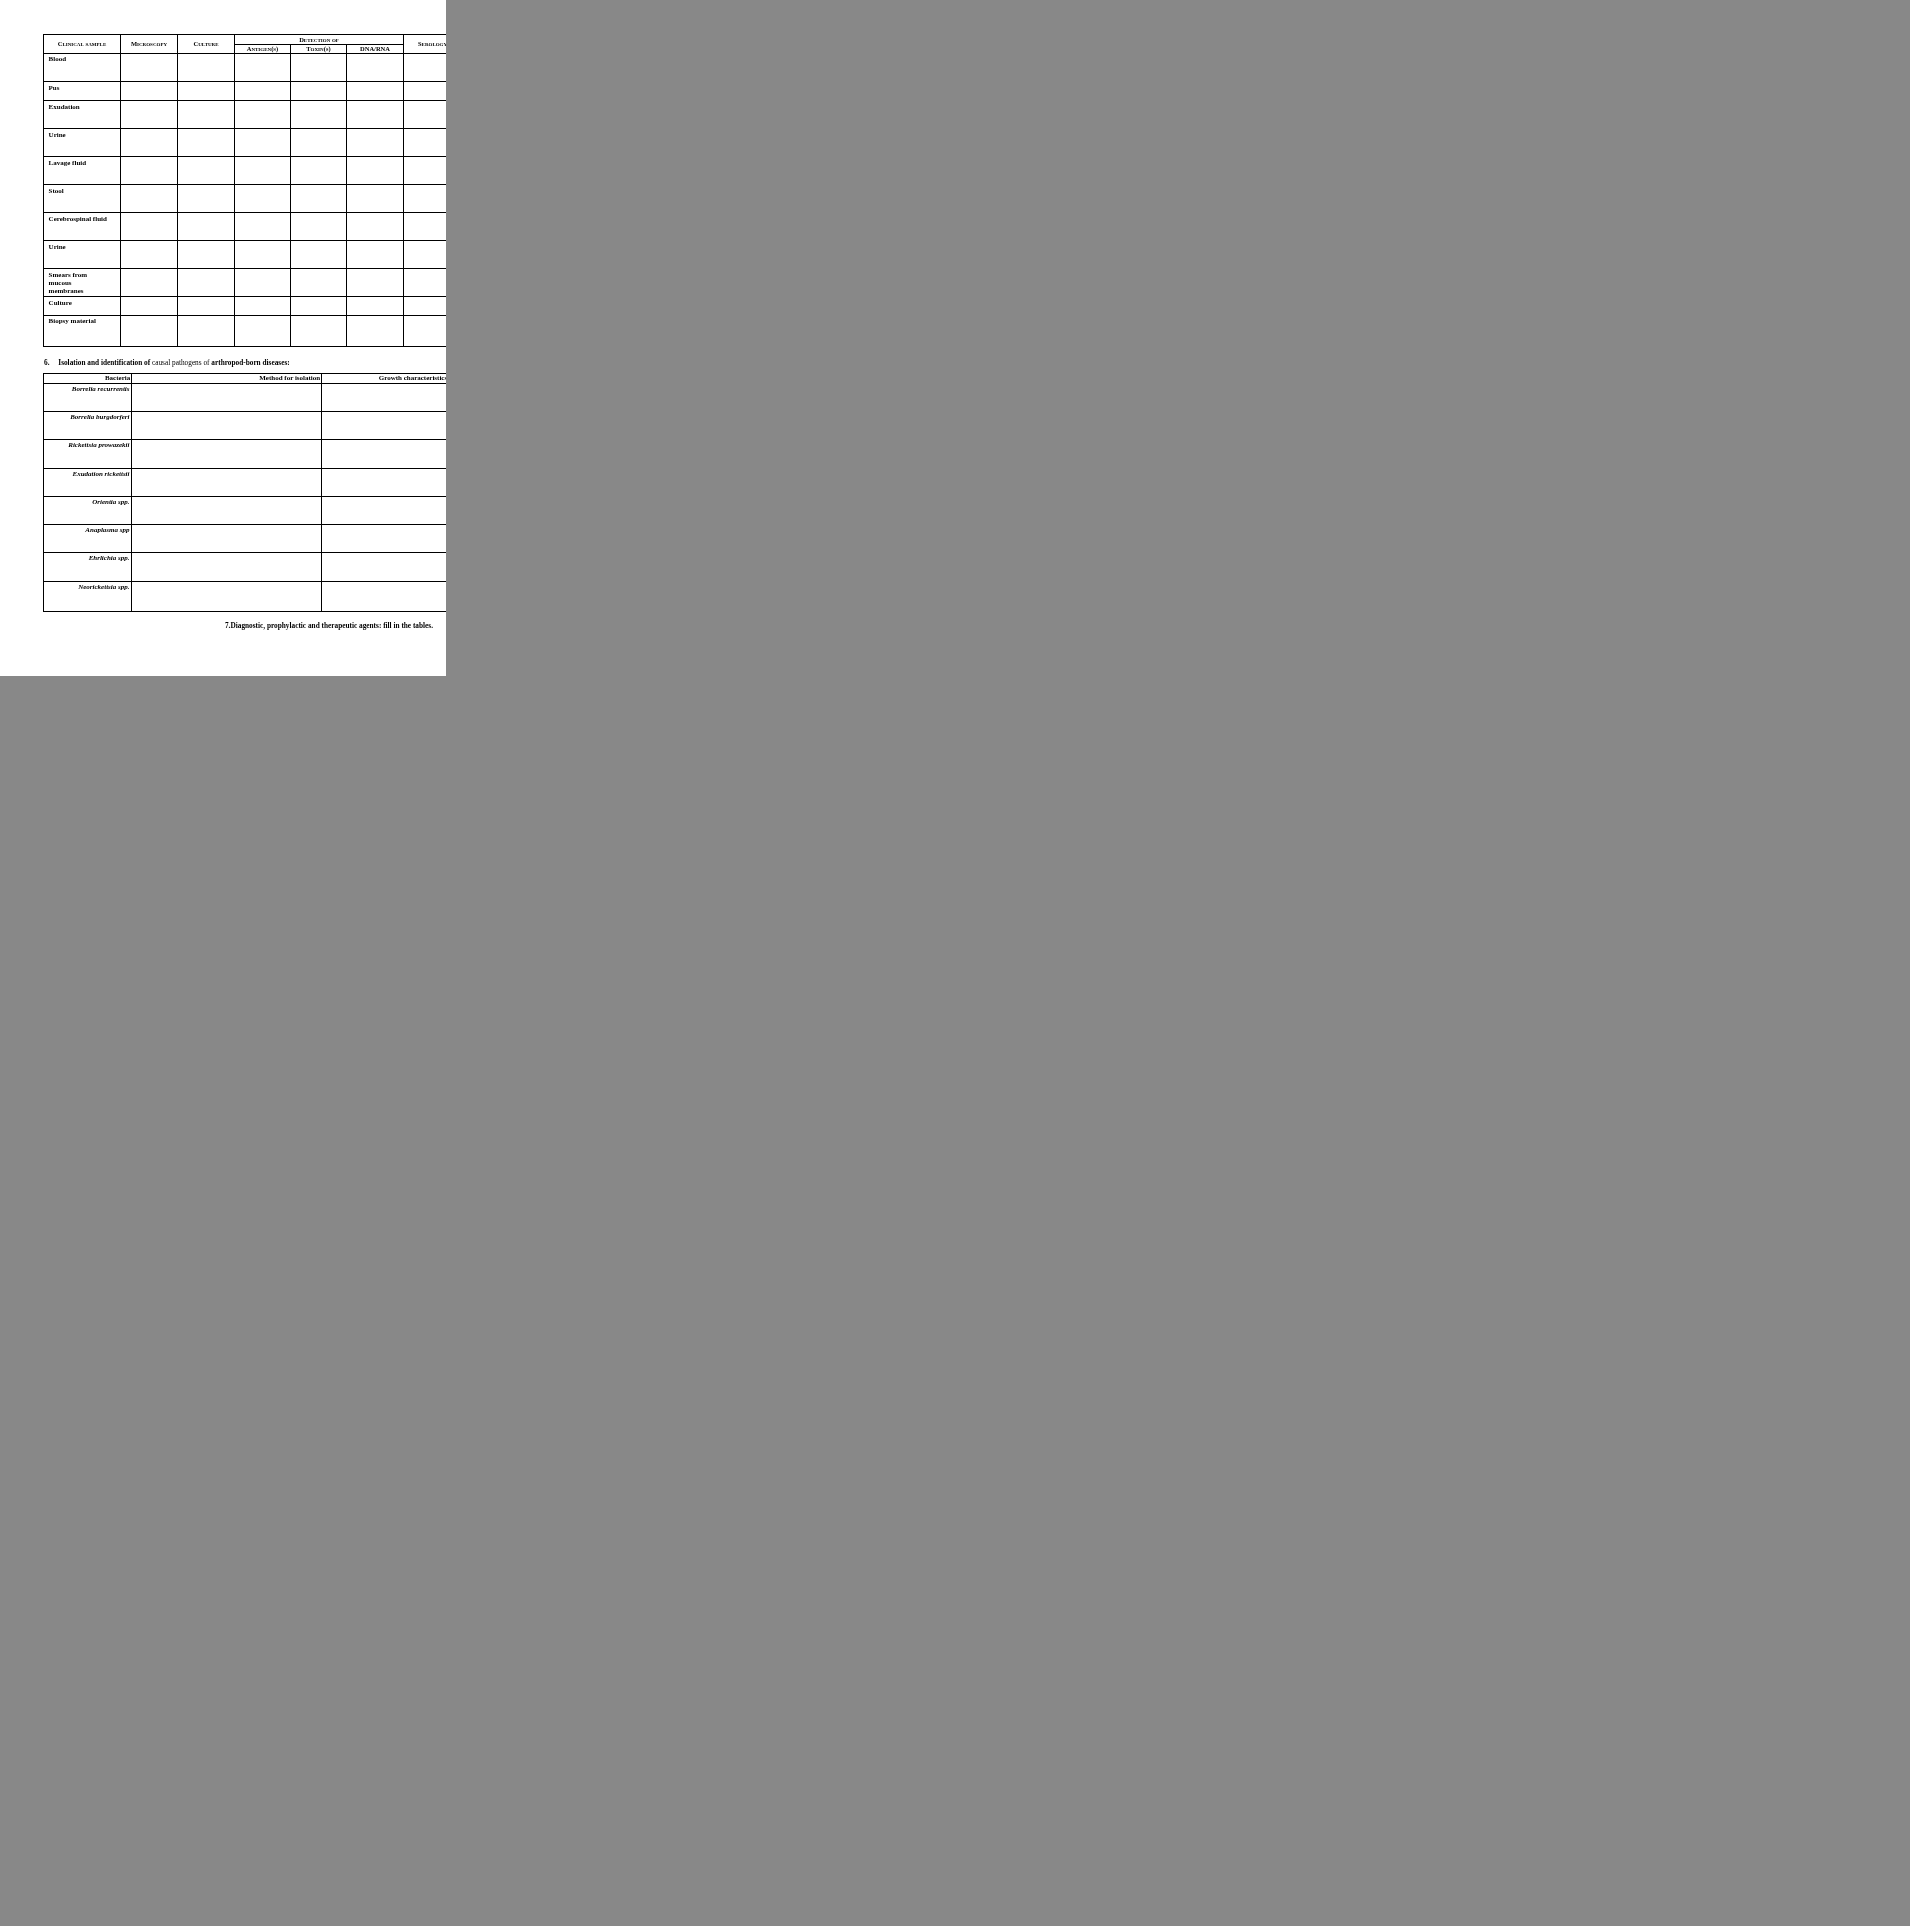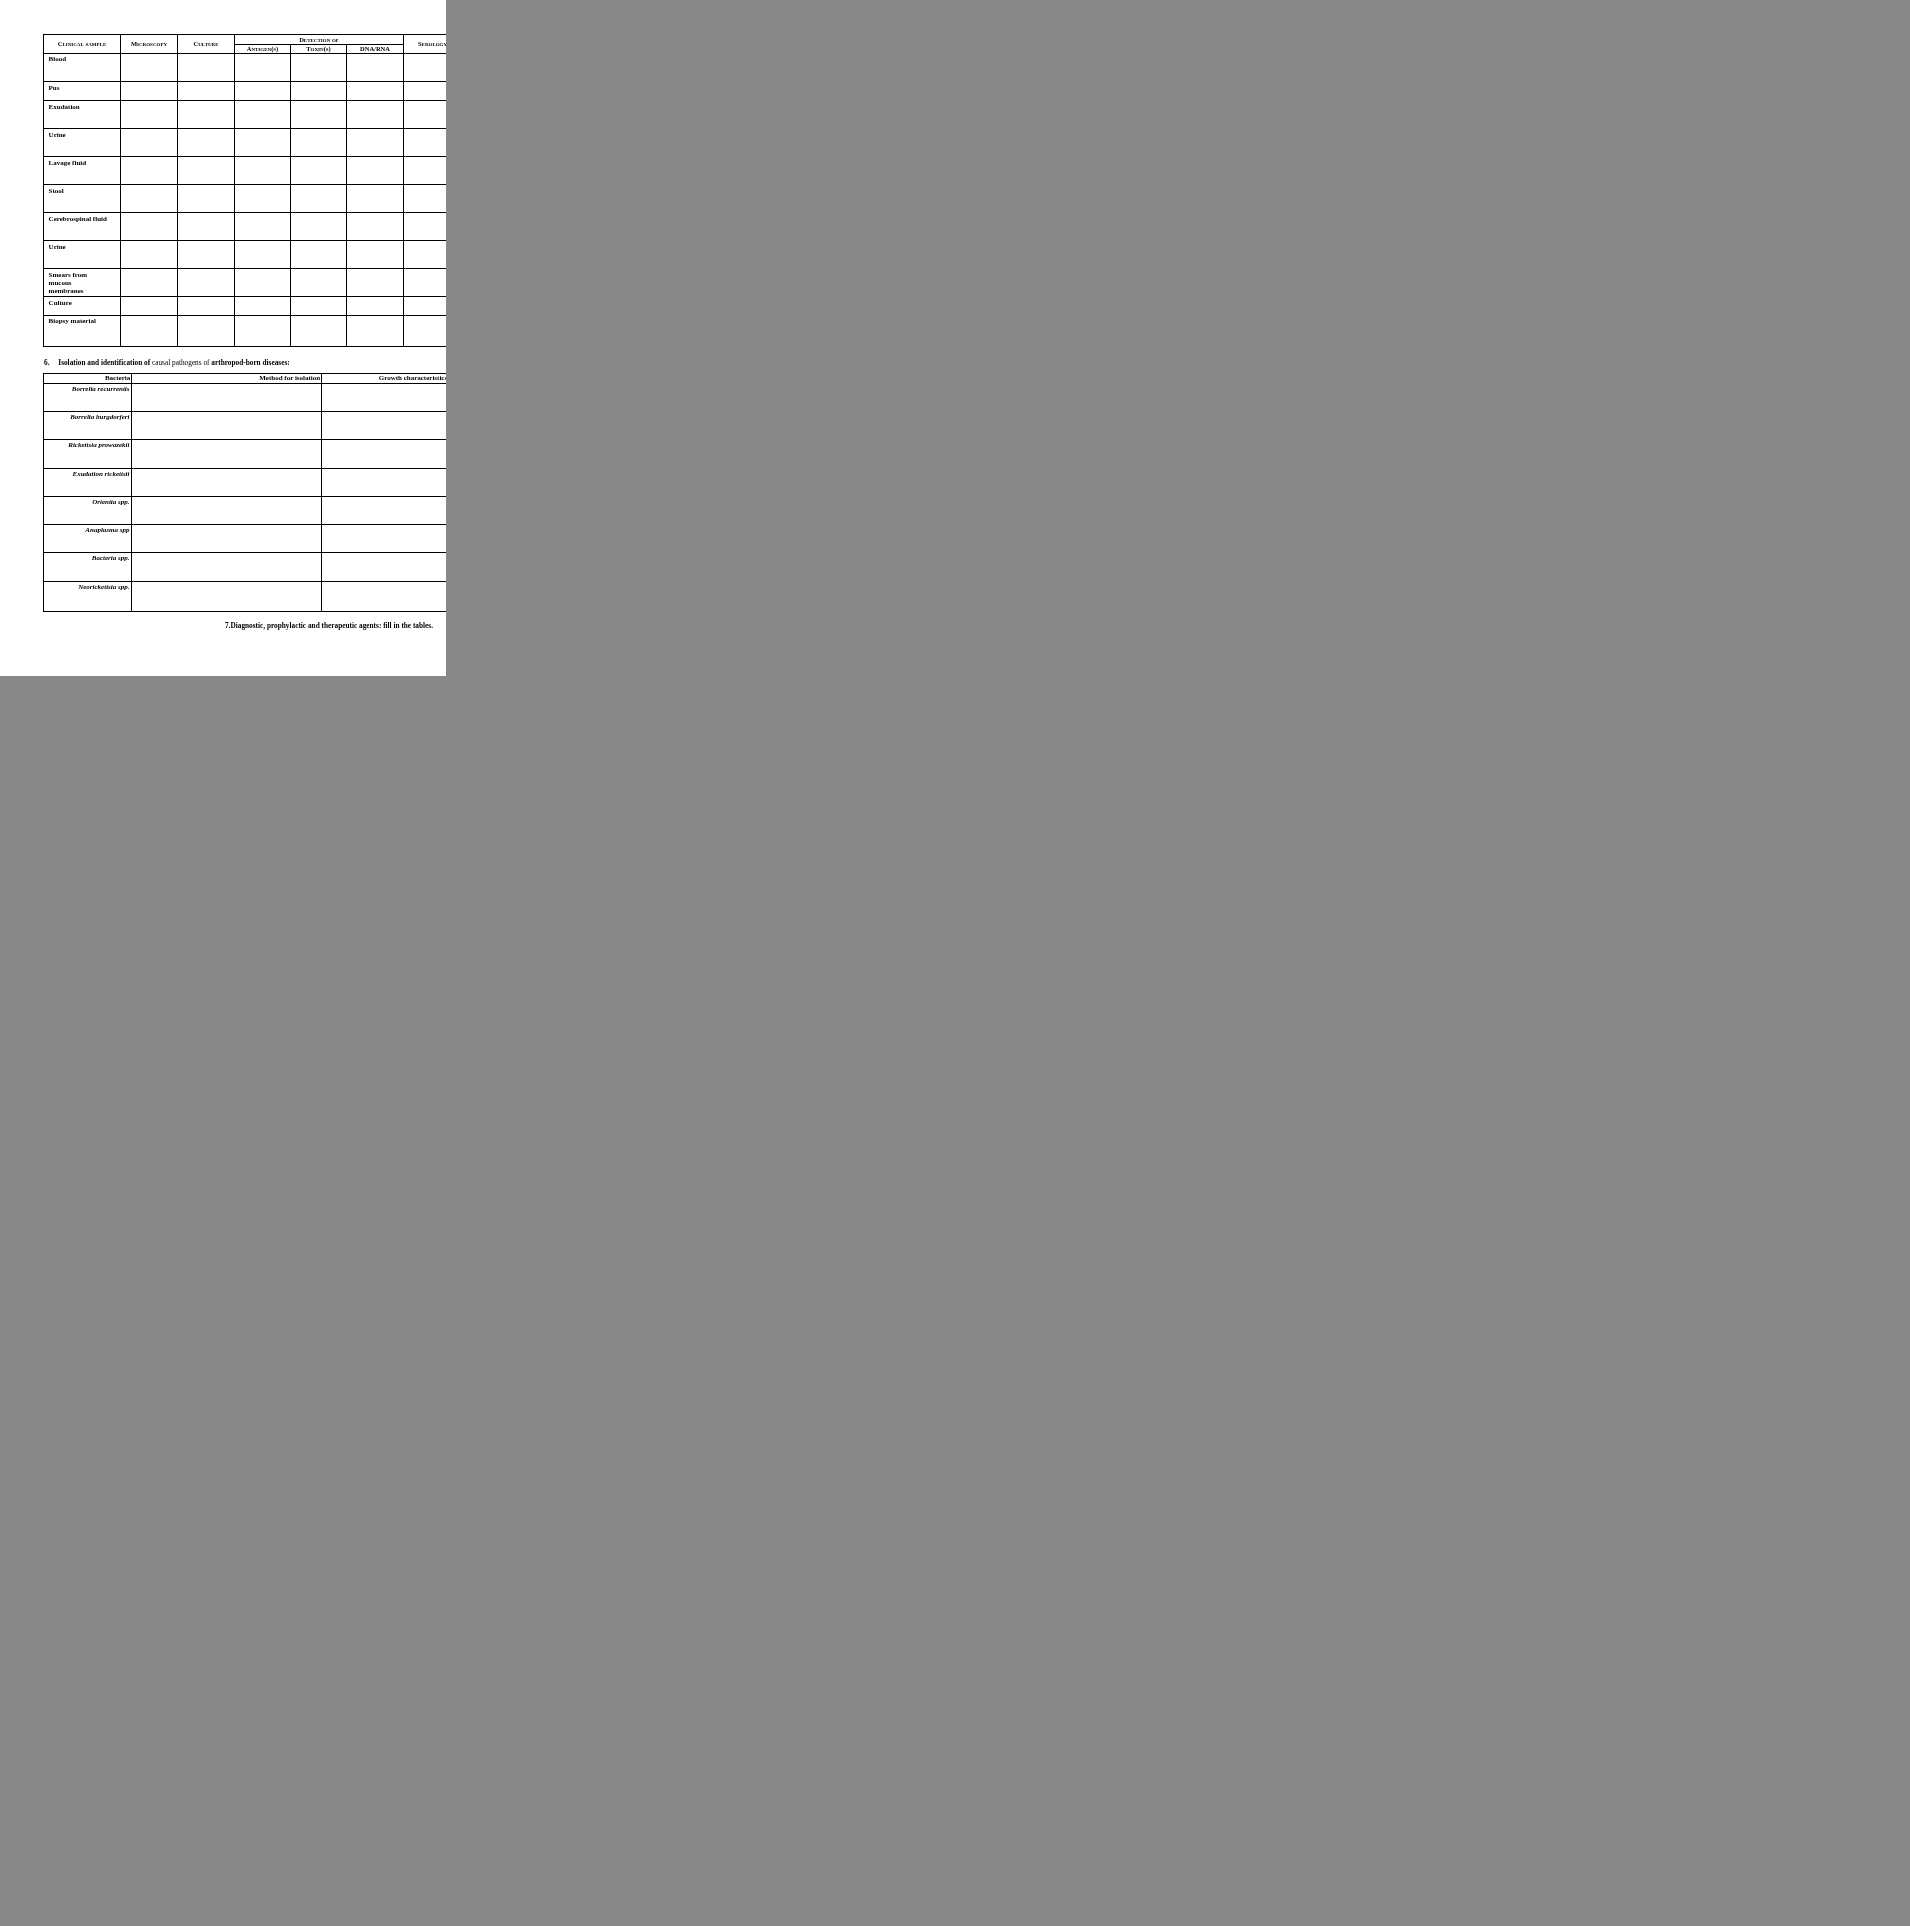--- a/index.html
+++ b/index.html
@@ -256,21 +256,21 @@
       <td class="bact">Orientia spp.</td>
       <td></td>
           <td></td>
     </tr>
     <tr style="height:28px">
       <td class="bact">Anaplasma spp</td>
       <td></td>
           <td></td>
     </tr>
     <tr style="height:29px">
-      <td class="bact">Bacteria spp.</td>
+      <td class="bact">Ehrlichia spp.</td>
       <td></td>
           <td></td>
     </tr>
     <tr style="height:30px">
       <td class="bact">Neorickettsia spp.</td>
       <td></td>
           <td></td>
     </tr>
   </tbody>
     </table>

